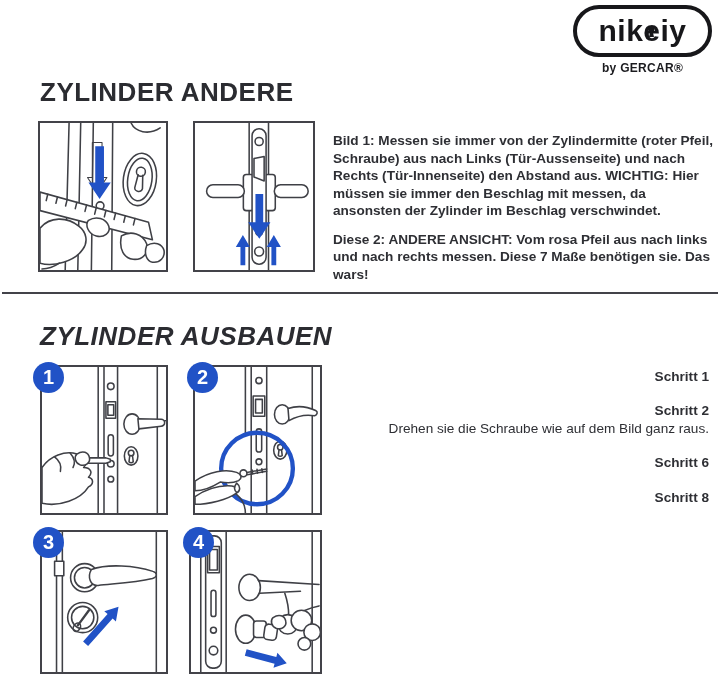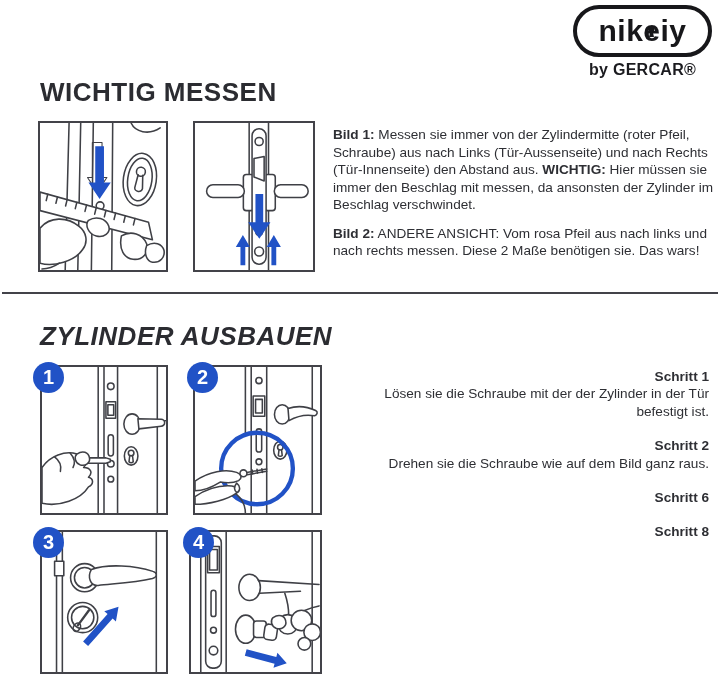--- a/index.html
+++ b/index.html
@@ -12,21 +12,21 @@
   .logo-pill {
     position:absolute; left:573px; top:5px; width:139px; height:52px;
     border:4px solid #17171a; border-radius:30px; box-sizing:border-box;
     display:flex; align-items:center; justify-content:center;
     font-size:30px; font-weight:bold; color:#17171a; letter-spacing:0.5px;
   }
   .logo-word { position:relative; display:inline-block; line-height:1; }
   .logo-keyhole { position:absolute; left:56%; top:10px; width:7px; height:12px; }
   .logo-byline {
     position:absolute; left:569px; top:61px; width:147px; text-align:center;
-    font-size:16px; font-weight:bold; color:#1b1b1f; letter-spacing:0.3px;
+    font-size:12px; font-weight:bold; color:#1b1b1f; letter-spacing:0.3px;
   }
   
   .sec-title {
     position:absolute; left:40px; font-size:26px; font-weight:800;
     letter-spacing:0.5px; color:#2b2c31; white-space:nowrap;
   }
   .t1 { top:77px; } .t2 { top:321px;font-style:italic; }
   
   .fig { position:absolute; border:2px solid #434349; box-sizing:border-box; background:#fff; }
   .figA { left:38px;  top:121px; width:130px; height:151px; }
@@ -45,21 +45,21 @@
   
   .badge {
     position:absolute; width:31px; height:31px; border-radius:50%;
     background:var(--accent-blue,#2152c6); color:#ffffff; z-index:3;
     display:flex; align-items:center; justify-content:center;
     font-size:20px; font-weight:bold;
   }
   .b1 { left:33px;  top:362px; } .b2 { left:187px; top:362px; }
   .b3 { left:33px;  top:527px; } .b4 { left:183px; top:527px; }
   
-  .bild-col { position:absolute; left:333px; top:126px; width:384px; }
+  .bild-col { position:absolute; left:333px; top:132px; width:384px;font-weight:bold; }
   .bild-col p { margin:0; font-size:13.6px; line-height:17.5px; }
   .bild-col p + p { margin-top:11px; }
   .steps-col { position:absolute; left:347px; top:368px; width:362px;text-align:right; }
   .step { margin:0 0 17px 0; font-size:13.6px; line-height:17.4px; }
   .step b { display:block; }
   
   .divider { position:absolute; left:2px; top:292px; width:716px; height:0;
              border-top:2px solid #434349; }
 </style>
 </head>
@@ -72,21 +72,21 @@
       <span>nikeiy</span>
       <svg class="logo-keyhole" viewBox="0 0 7 12">
         <circle cx="3.5" cy="3.2" r="3" fill="#17171a"></circle>
         <path d="M2.4,5.2 L1,11 H6 L3.6? Z" fill="none"></path>
         <path d="M2.4,5 L1,11 L6,11 L4.6,5 Z" fill="#17171a"></path>
       </svg>
     </span>
   </div>
   <div class="logo-byline">by GERCAR®</div>
 
-  <div class="sec-title t1">WICHTIG MESSEN</div>
+  <div class="sec-title t1">ZYLINDER ANDERE</div>
 
   <div class="fig figA">
     <svg class="art" viewBox="0 0 130 151" preserveAspectRatio="none">
       <g>
         <line x1="30" y1="0" x2="26" y2="151"></line>
         <line x1="42" y1="0" x2="39" y2="151"></line>
         <line x1="55" y1="0" x2="53" y2="151"></line>
         <line x1="75" y1="0" x2="74" y2="151"></line>
         <path d="M94,0 C98,9 112,13 124,5"></path>
       </g>
@@ -142,21 +142,21 @@
         <circle cx="66.3" cy="132" r="4.6"></circle>
       </g>
       <path class="blue" d="M62.5,73 h8 v29 h7.5 l-11.5,17 -11.5,-17 h7.5 z"></path>
       <path class="blue" d="M47,146 v-18.5 h-4.8 l7.3,-12.5 7.3,12.5 h-4.8 v18.5 z"></path>
       <path class="blue" d="M79,146 v-18.5 h-4.8 l7.3,-12.5 7.3,12.5 h-4.8 v18.5 z"></path>
     </svg>
   </div>
 
   <div class="bild-col">
     <p><b>Bild 1:</b> <span>Messen sie immer von der Zylindermitte (roter Pfeil, Schraube) aus nach Links (Tür-Aussenseite) und nach Rechts (Tür-Innenseite) den Abstand aus.</span> <b>WICHTIG:</b> <span>Hier müssen sie immer den Beschlag mit messen, da ansonsten der Zylinder im Beschlag verschwindet.</span></p>
-    <p><b>Bild 2:</b> <span>ANDERE ANSICHT: Vom rosa Pfeil aus nach links und nach rechts messen. Diese 2 Maße benötigen sie. Das wars!</span></p>
+    <p><b>Diese 2:</b> <span>ANDERE ANSICHT: Vom rosa Pfeil aus nach links und nach rechts messen. Diese 7 Maße benötigen sie. Das wars!</span></p>
   </div>
 
   <div class="divider"></div>
 
   <div class="sec-title t2">ZYLINDER AUSBAUEN</div>
 
   <div class="badge b1">1</div>
   <div class="badge b2">2</div>
   <div class="badge b3">3</div>
   <div class="badge b4">4</div>
@@ -298,19 +298,19 @@
         <circle class="wf" cx="113" cy="91" r="10.5"></circle>
         <circle class="wf" cx="124" cy="103" r="8.5"></circle>
         <circle class="wf" cx="116" cy="115" r="6.5"></circle>
         <path class="wf" d="M84,88 C90,84 96,86 97,92 C98,97 93,101 87,99 C82,97 81,91 84,88 Z"></path>
       </g>
       <path class="blue" d="M56.9,120.6 L87.3,128.6 L88.4,124.2 L98,135 L84.4,139.7 L85.5,135.4 L55.1,127.4 Z"></path>
     </svg>
   </div>
 
   <div class="steps-col">
-    <p class="step"><b>Schritt 1</b><span>Lösen sie die Schraube mit der der Zylinder in der Tür befestigt ist.</span></p>
+    <p class="step"><b>Schritt 1</b></p>
     <p class="step"><b>Schritt 2</b><span>Drehen sie die Schraube wie auf dem Bild ganz raus.</span></p>
     <p class="step"><b>Schritt 6</b></p>
     <p class="step"><b>Schritt 8</b></p>
   </div>
 
 </div>
 
 </body></html>

